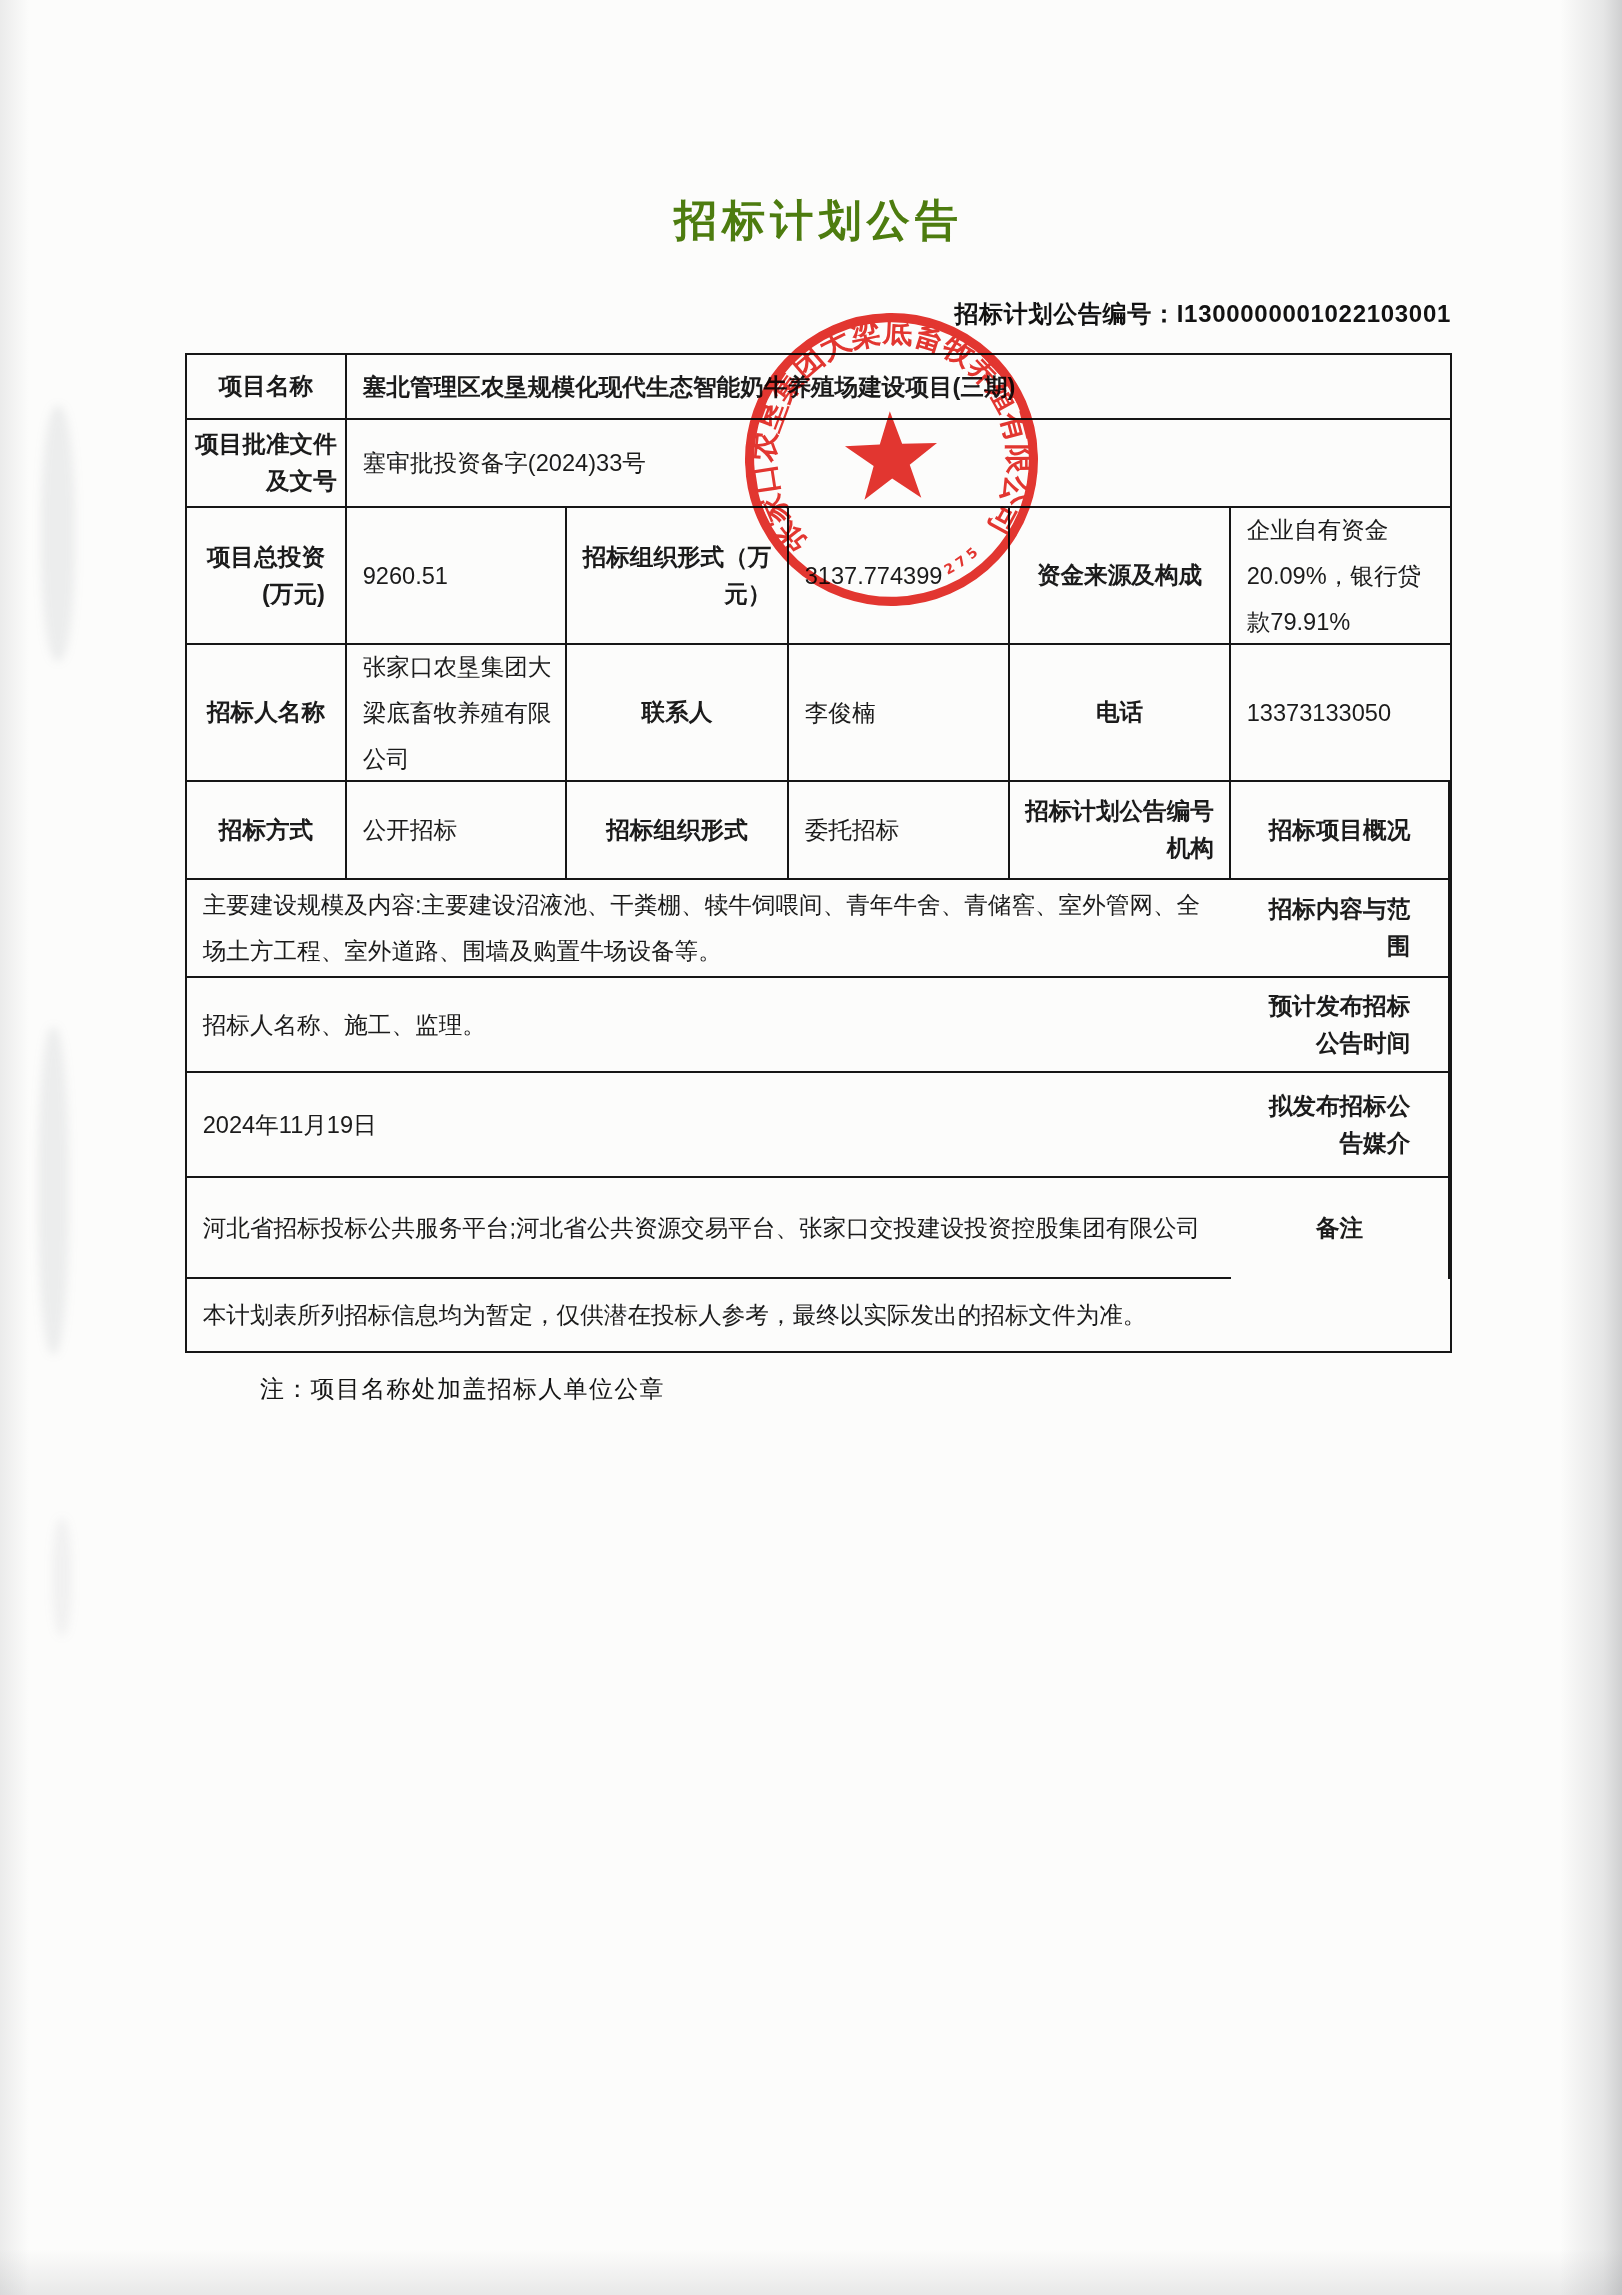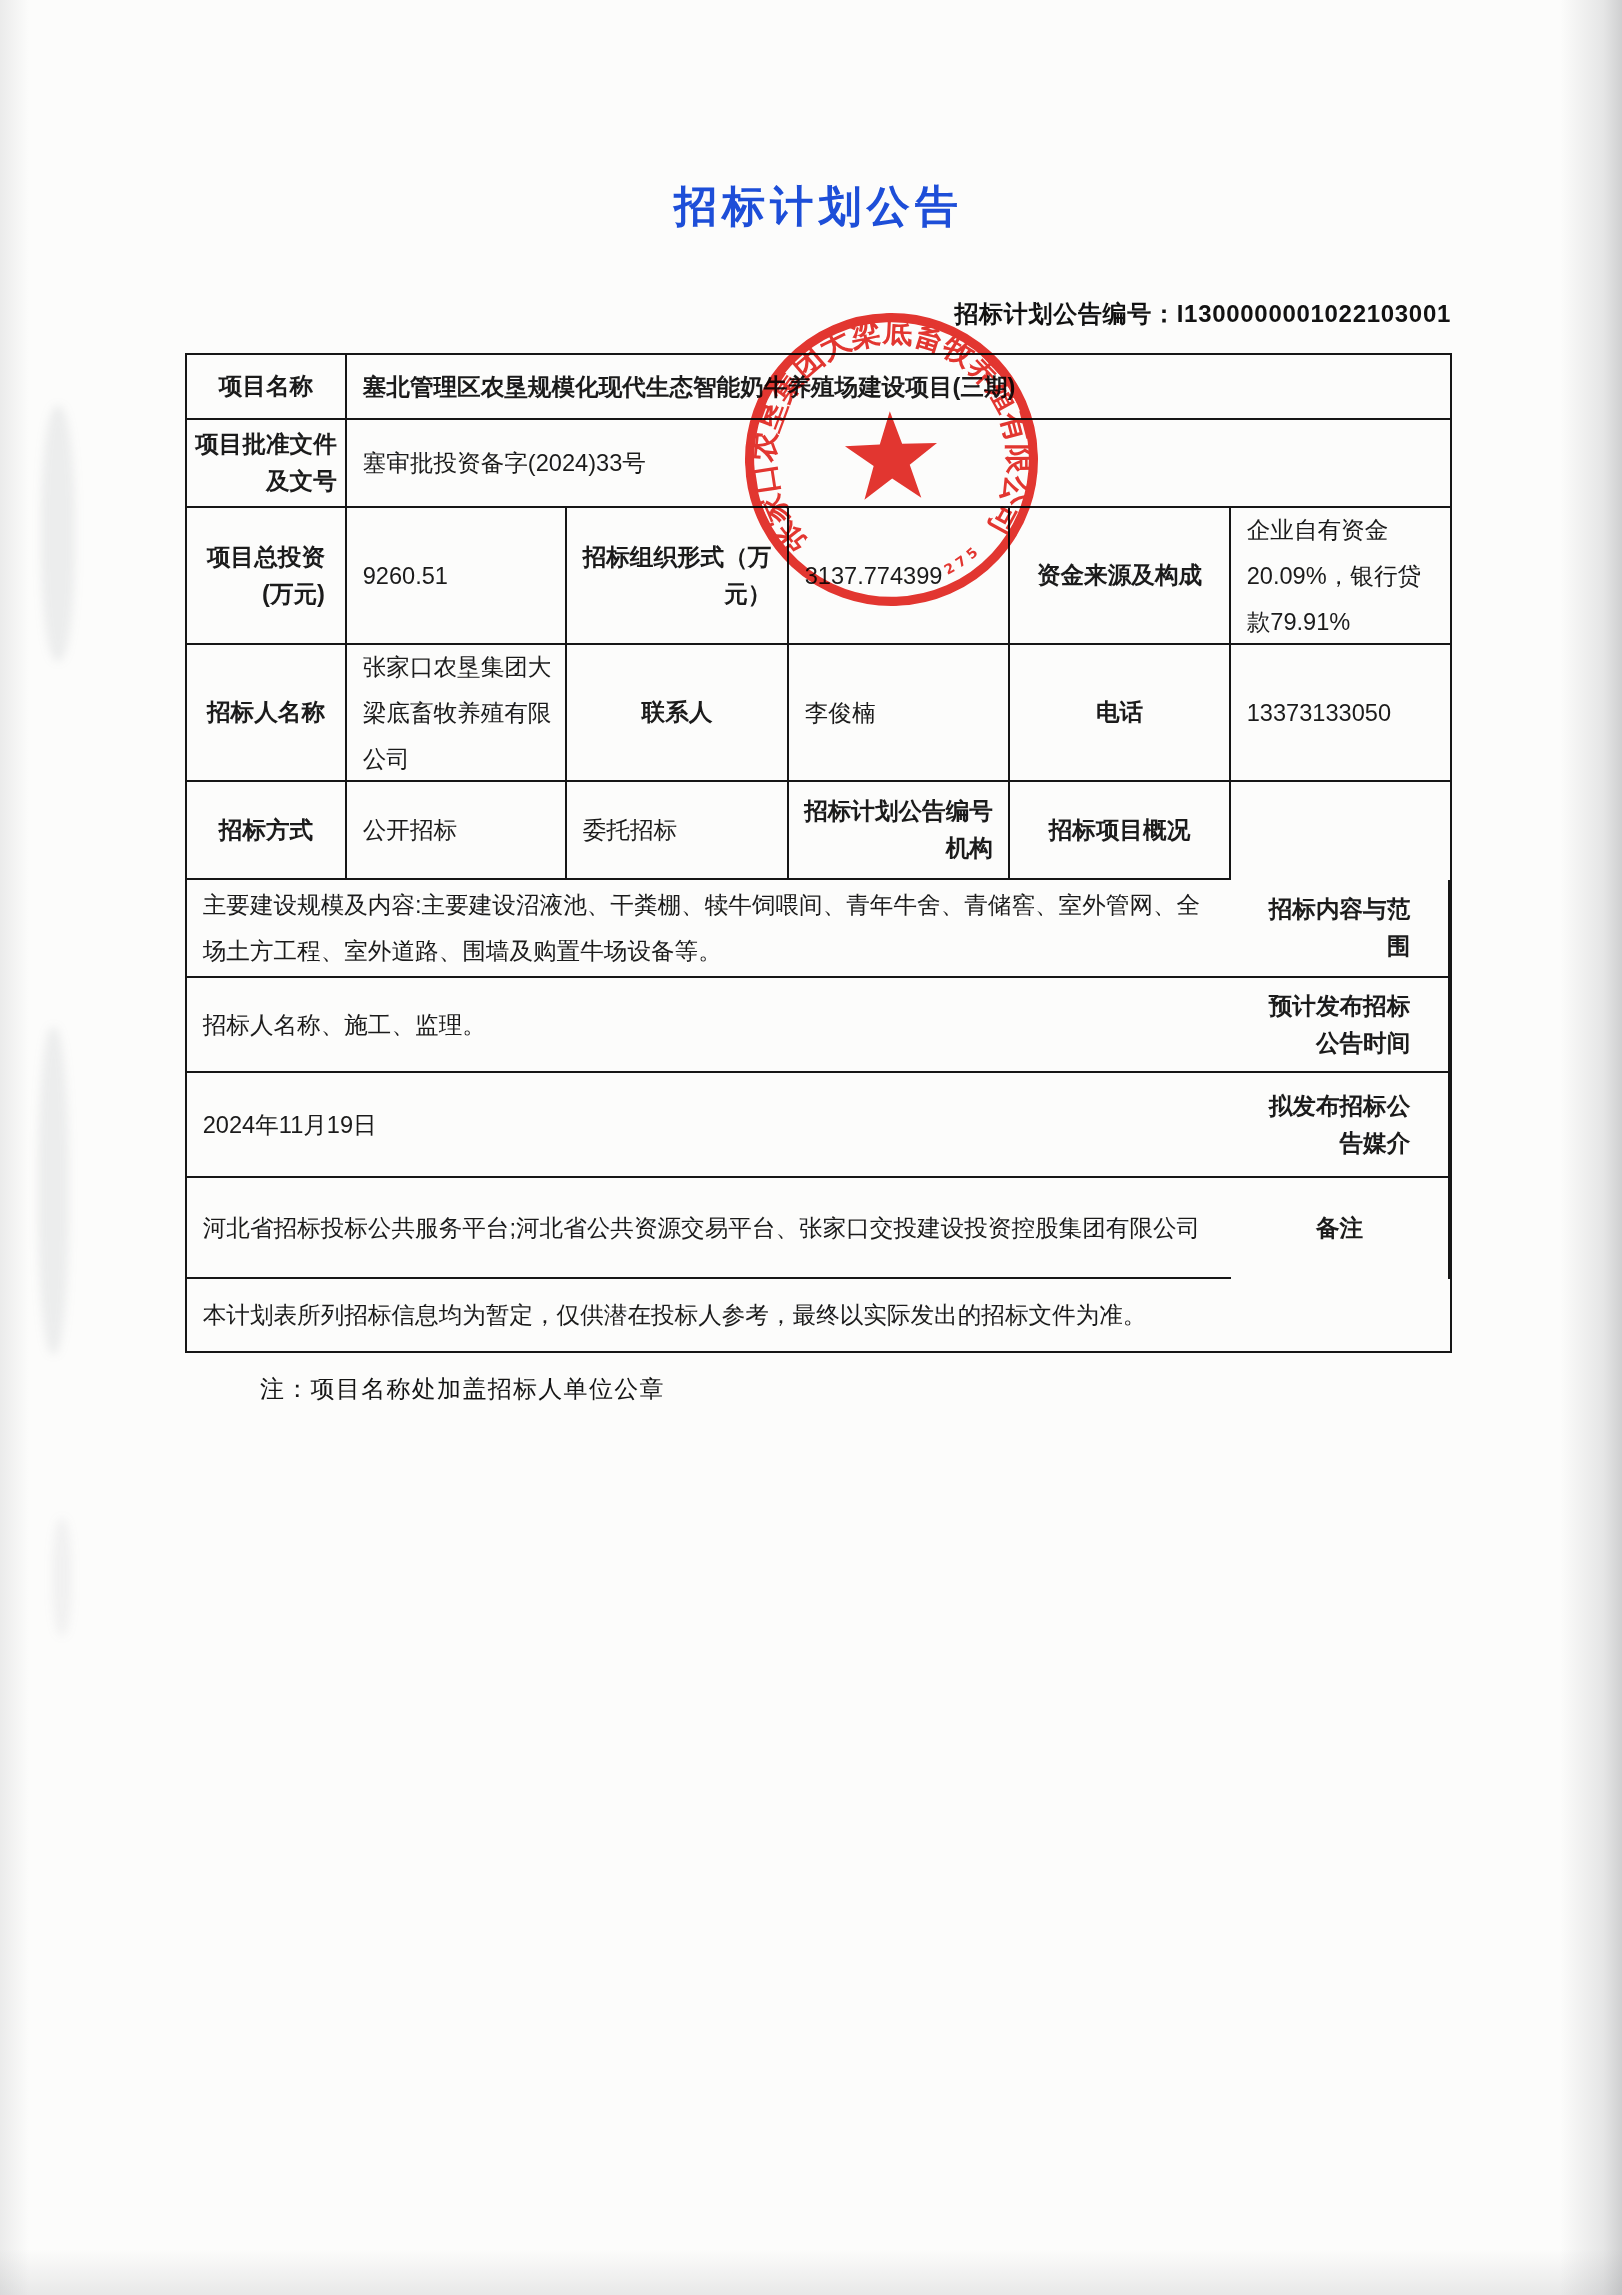--- a/index.html
+++ b/index.html
@@ -17,22 +17,22 @@
   .edge-bottom{position:absolute;bottom:0;left:0;width:100%;height:46px;
     background:linear-gradient(to bottom,rgba(110,112,118,0) 0%,rgba(110,112,118,0.14) 100%);}
   .edge-left{position:absolute;top:0;left:0;width:29.4px;height:100%;
     background:linear-gradient(to left,rgba(110,112,118,0) 0%,rgba(110,112,118,0.12) 100%);}
   .smudge{position:absolute;background:rgba(98,104,116,0.10);filter:blur(4.6px);border-radius:45%;}
   .smudge.a{left:41px;top:406px;width:34px;height:255px;}
   .smudge.b{left:38px;top:1027px;width:31px;height:327px;}
   .smudge.c{left:52px;top:1518px;width:19.6px;height:118px;background:rgba(98,104,116,0.07);}
 
   .doc-title{
-    position:absolute;left:185px;top:178px;width:1267px;
-    text-align:center;font-size:43px;font-weight:600;letter-spacing:5.2px;color:#1d4ed8;
+    position:absolute;left:185px;top:192px;width:1267px;
+    text-align:center;font-size:43px;font-weight:600;letter-spacing:5.2px;color:#4d7c0f;
   }
   .plan-no{
     position:absolute;top:298px;right:171px;
     font-size:24px;font-weight:700;color:#121212;letter-spacing:0.7px;
   }
   .tbl{
     position:absolute;left:185px;top:353px;
     display:grid;
     grid-template-columns:160px 220px 222px 221px 221px 219px;
     grid-template-rows:65px 88px 137px 137px 98px 98px 95px 105px 101px 72px;
@@ -98,20 +98,21 @@
 
     <div class="cell lab">招标人名称</div>
     <div class="cell val">张家口农垦集团大梁底畜牧养殖有限公司</div>
     <div class="cell lab">联系人</div>
     <div class="cell val">李俊楠</div>
     <div class="cell lab">电话</div>
     <div class="cell val lastcol">13373133050</div>
 
     <div class="cell lab">招标方式</div>
     <div class="cell val">公开招标</div>
+    <div class="cell lab">招标组织形式</div>
     <div class="cell val">委托招标</div>
     <div class="cell lab">招标计划公告编号
 机构</div>
 
     <div class="cell lab">招标项目概况</div>
     <div class="cell val s5 lastcol">主要建设规模及内容:主要建设沼液池、干粪棚、犊牛饲喂间、青年牛舍、青储窖、室外管网、全场土方工程、室外道路、围墙及购置牛场设备等。</div>
 
     <div class="cell lab">招标内容与范
 围</div>
     <div class="cell val s5 lastcol">招标人名称、施工、监理。</div>

